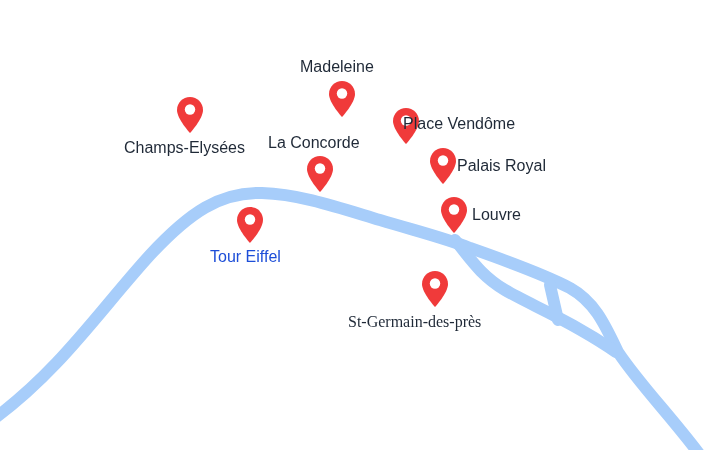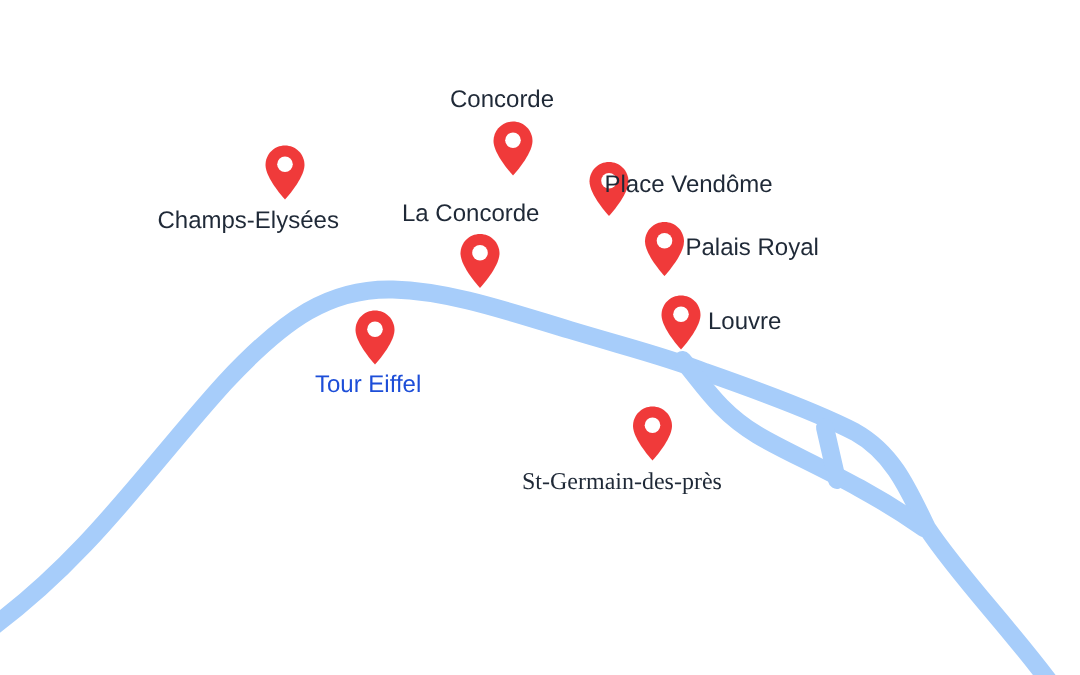--- a/index.html
+++ b/index.html
@@ -53,28 +53,28 @@
     </g>
   </svg>
 
   <div id="pins">
   <div class="pin" style="left: 342px; top: 118px;">
     <svg viewBox="0 0 28 38">
       <path d="M14 1 C6.8 1 1 6.8 1 14 C1 23 14 37 14 37 C14 37 27 23 27 14 C27 6.8 21.2 1 14 1 Z" fill="#f03a3a"></path>
       <circle cx="14" cy="13.5" r="5.2" fill="#ffffff"></circle>
     </svg>
   </div>
-<div class="label" style="left: 300px; top: 58px; color: rgb(31, 41, 55);">Concorde</div>
+<div class="label" style="left: 300px; top: 58px; color: rgb(31, 41, 55);">Madeleine</div>
   <div class="pin" style="left: 190px; top: 134px;">
     <svg viewBox="0 0 28 38">
       <path d="M14 1 C6.8 1 1 6.8 1 14 C1 23 14 37 14 37 C14 37 27 23 27 14 C27 6.8 21.2 1 14 1 Z" fill="#f03a3a"></path>
       <circle cx="14" cy="13.5" r="5.2" fill="#ffffff"></circle>
     </svg>
   </div>
-<div class="label" style="left: 105px; top: 139px; color: rgb(31, 41, 55);">Champs-Elysées</div>
+<div class="label" style="left: 124px; top: 139px; color: rgb(31, 41, 55);">Champs-Elysées</div>
   <div class="pin" style="left: 406px; top: 145px;">
     <svg viewBox="0 0 28 38">
       <path d="M14 1 C6.8 1 1 6.8 1 14 C1 23 14 37 14 37 C14 37 27 23 27 14 C27 6.8 21.2 1 14 1 Z" fill="#f03a3a"></path>
       <circle cx="14" cy="13.5" r="5.2" fill="#ffffff"></circle>
     </svg>
   </div>
 <div class="label" style="left: 403px; top: 115px; color: rgb(31, 41, 55);">Place Vendôme</div>
   <div class="pin" style="left: 320px; top: 193px;">
     <svg viewBox="0 0 28 38">
       <path d="M14 1 C6.8 1 1 6.8 1 14 C1 23 14 37 14 37 C14 37 27 23 27 14 C27 6.8 21.2 1 14 1 Z" fill="#f03a3a"></path>

